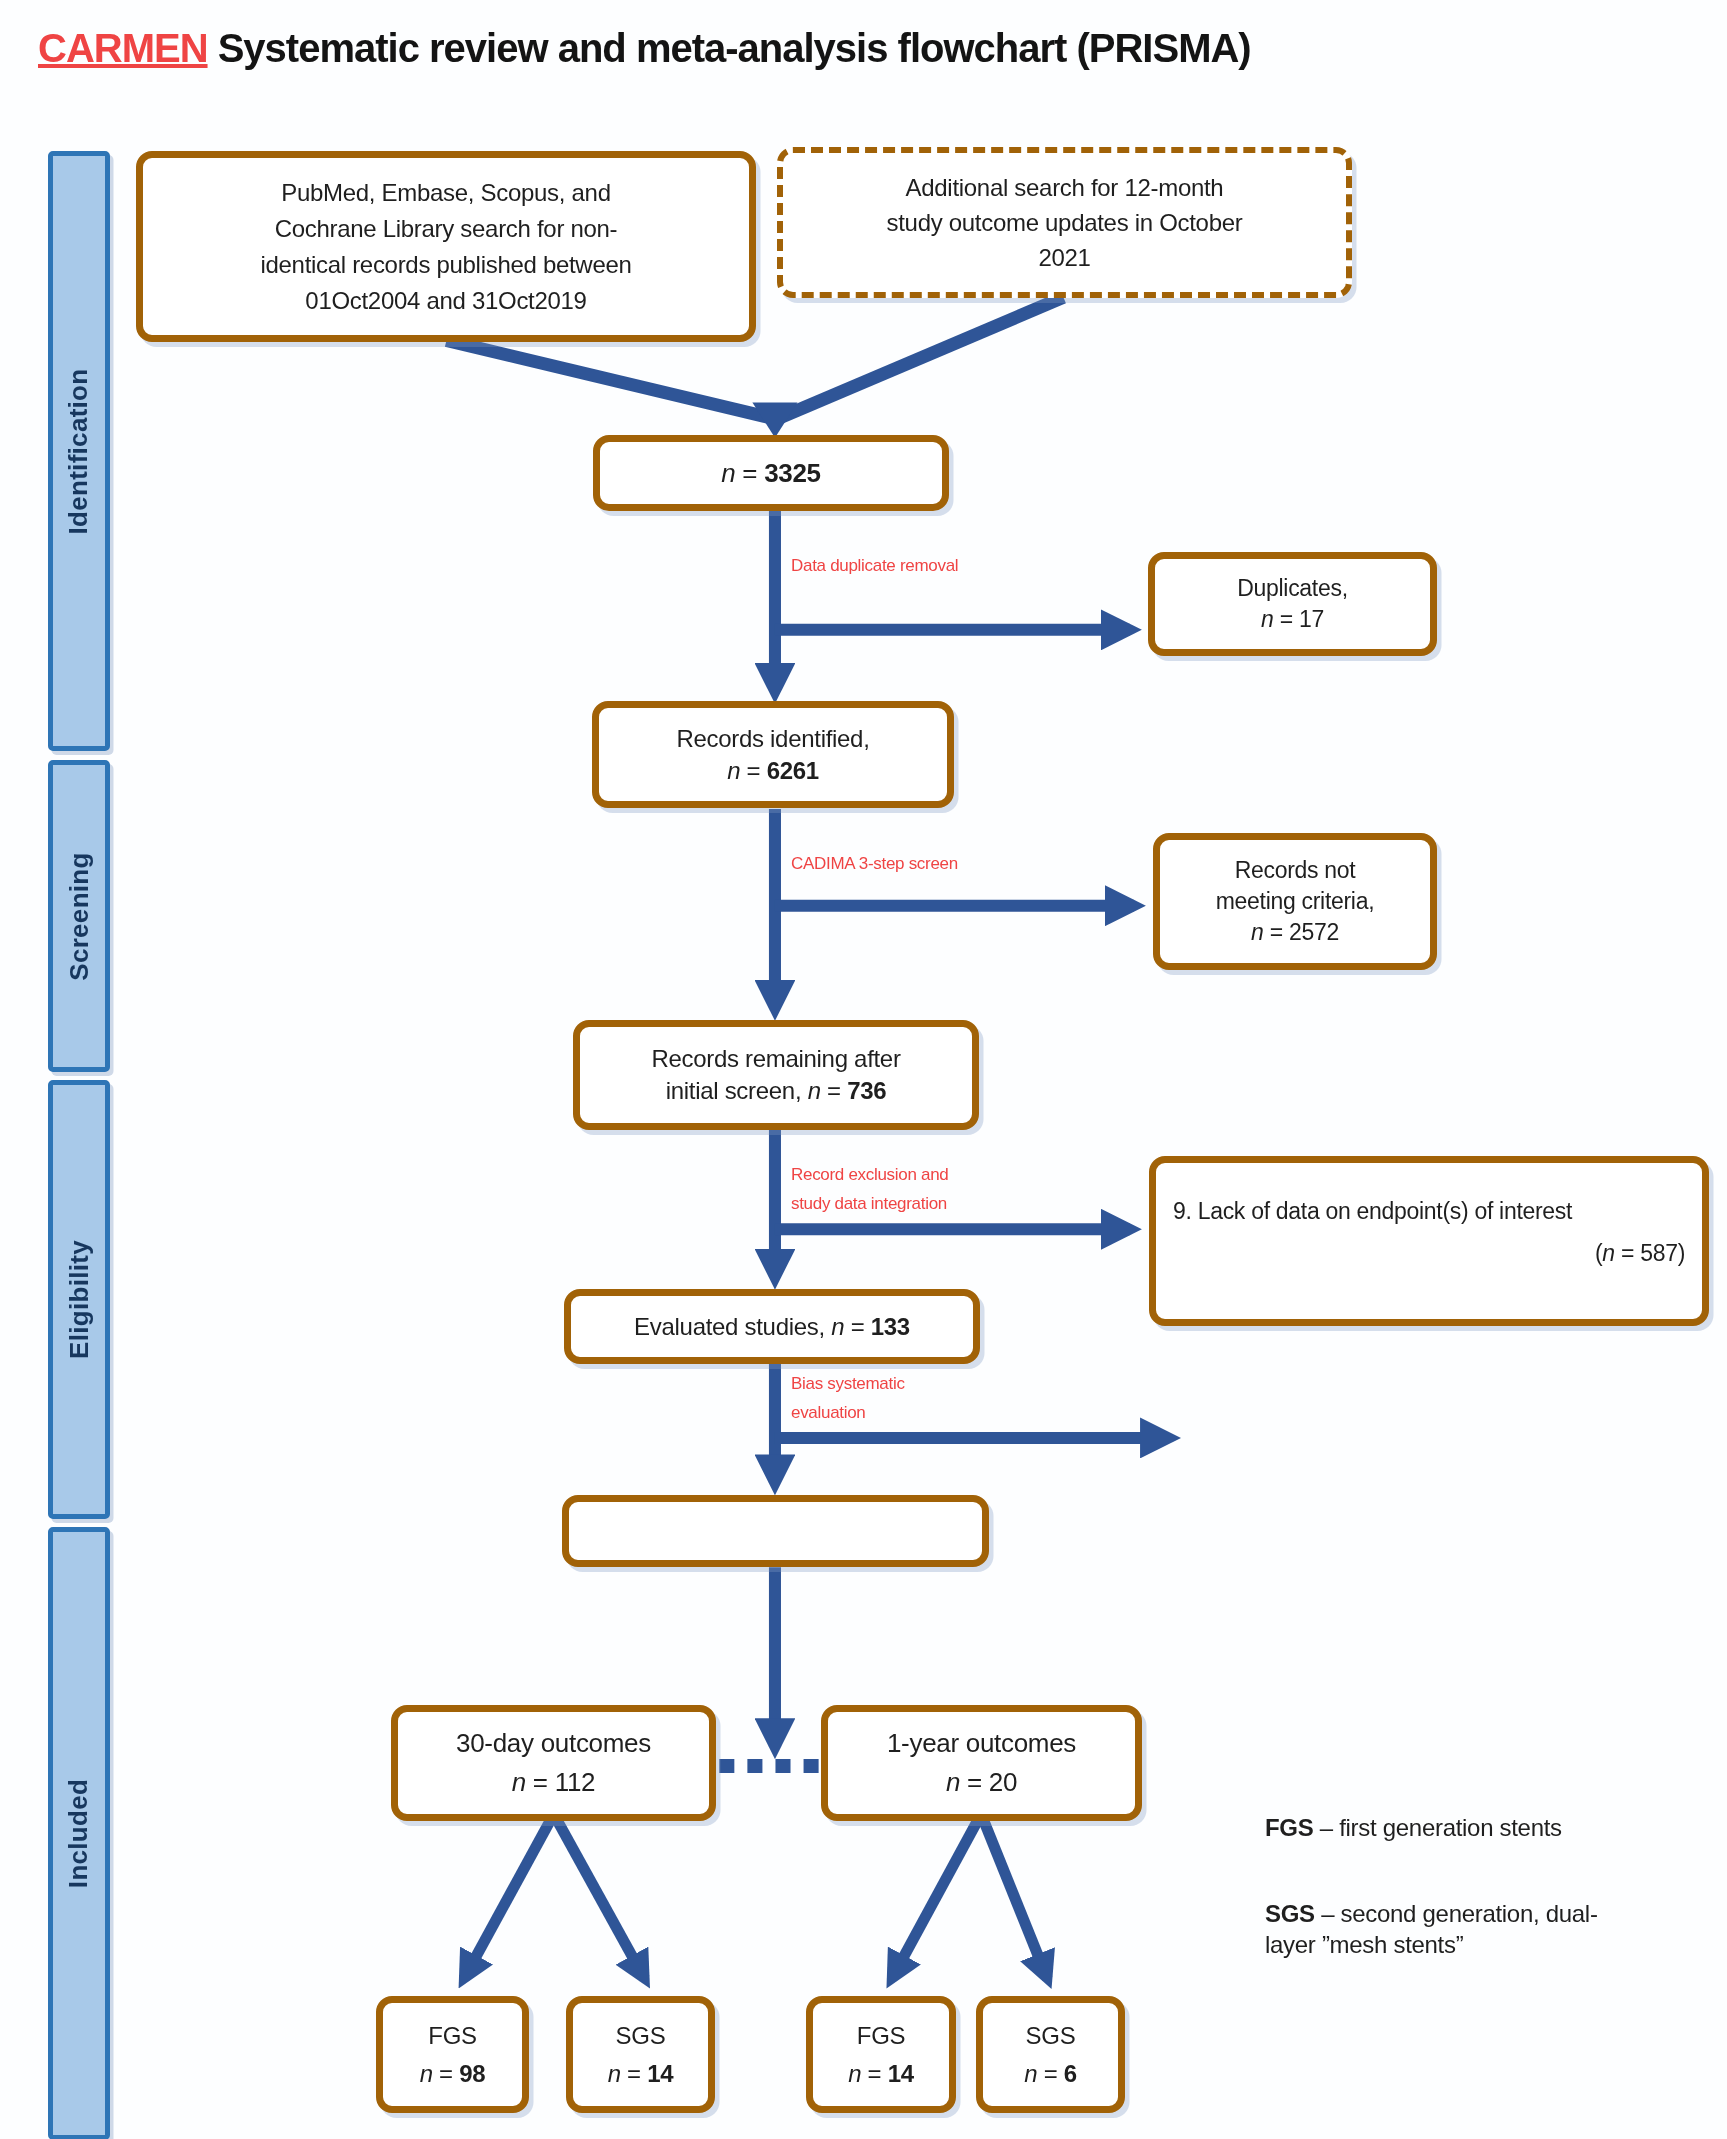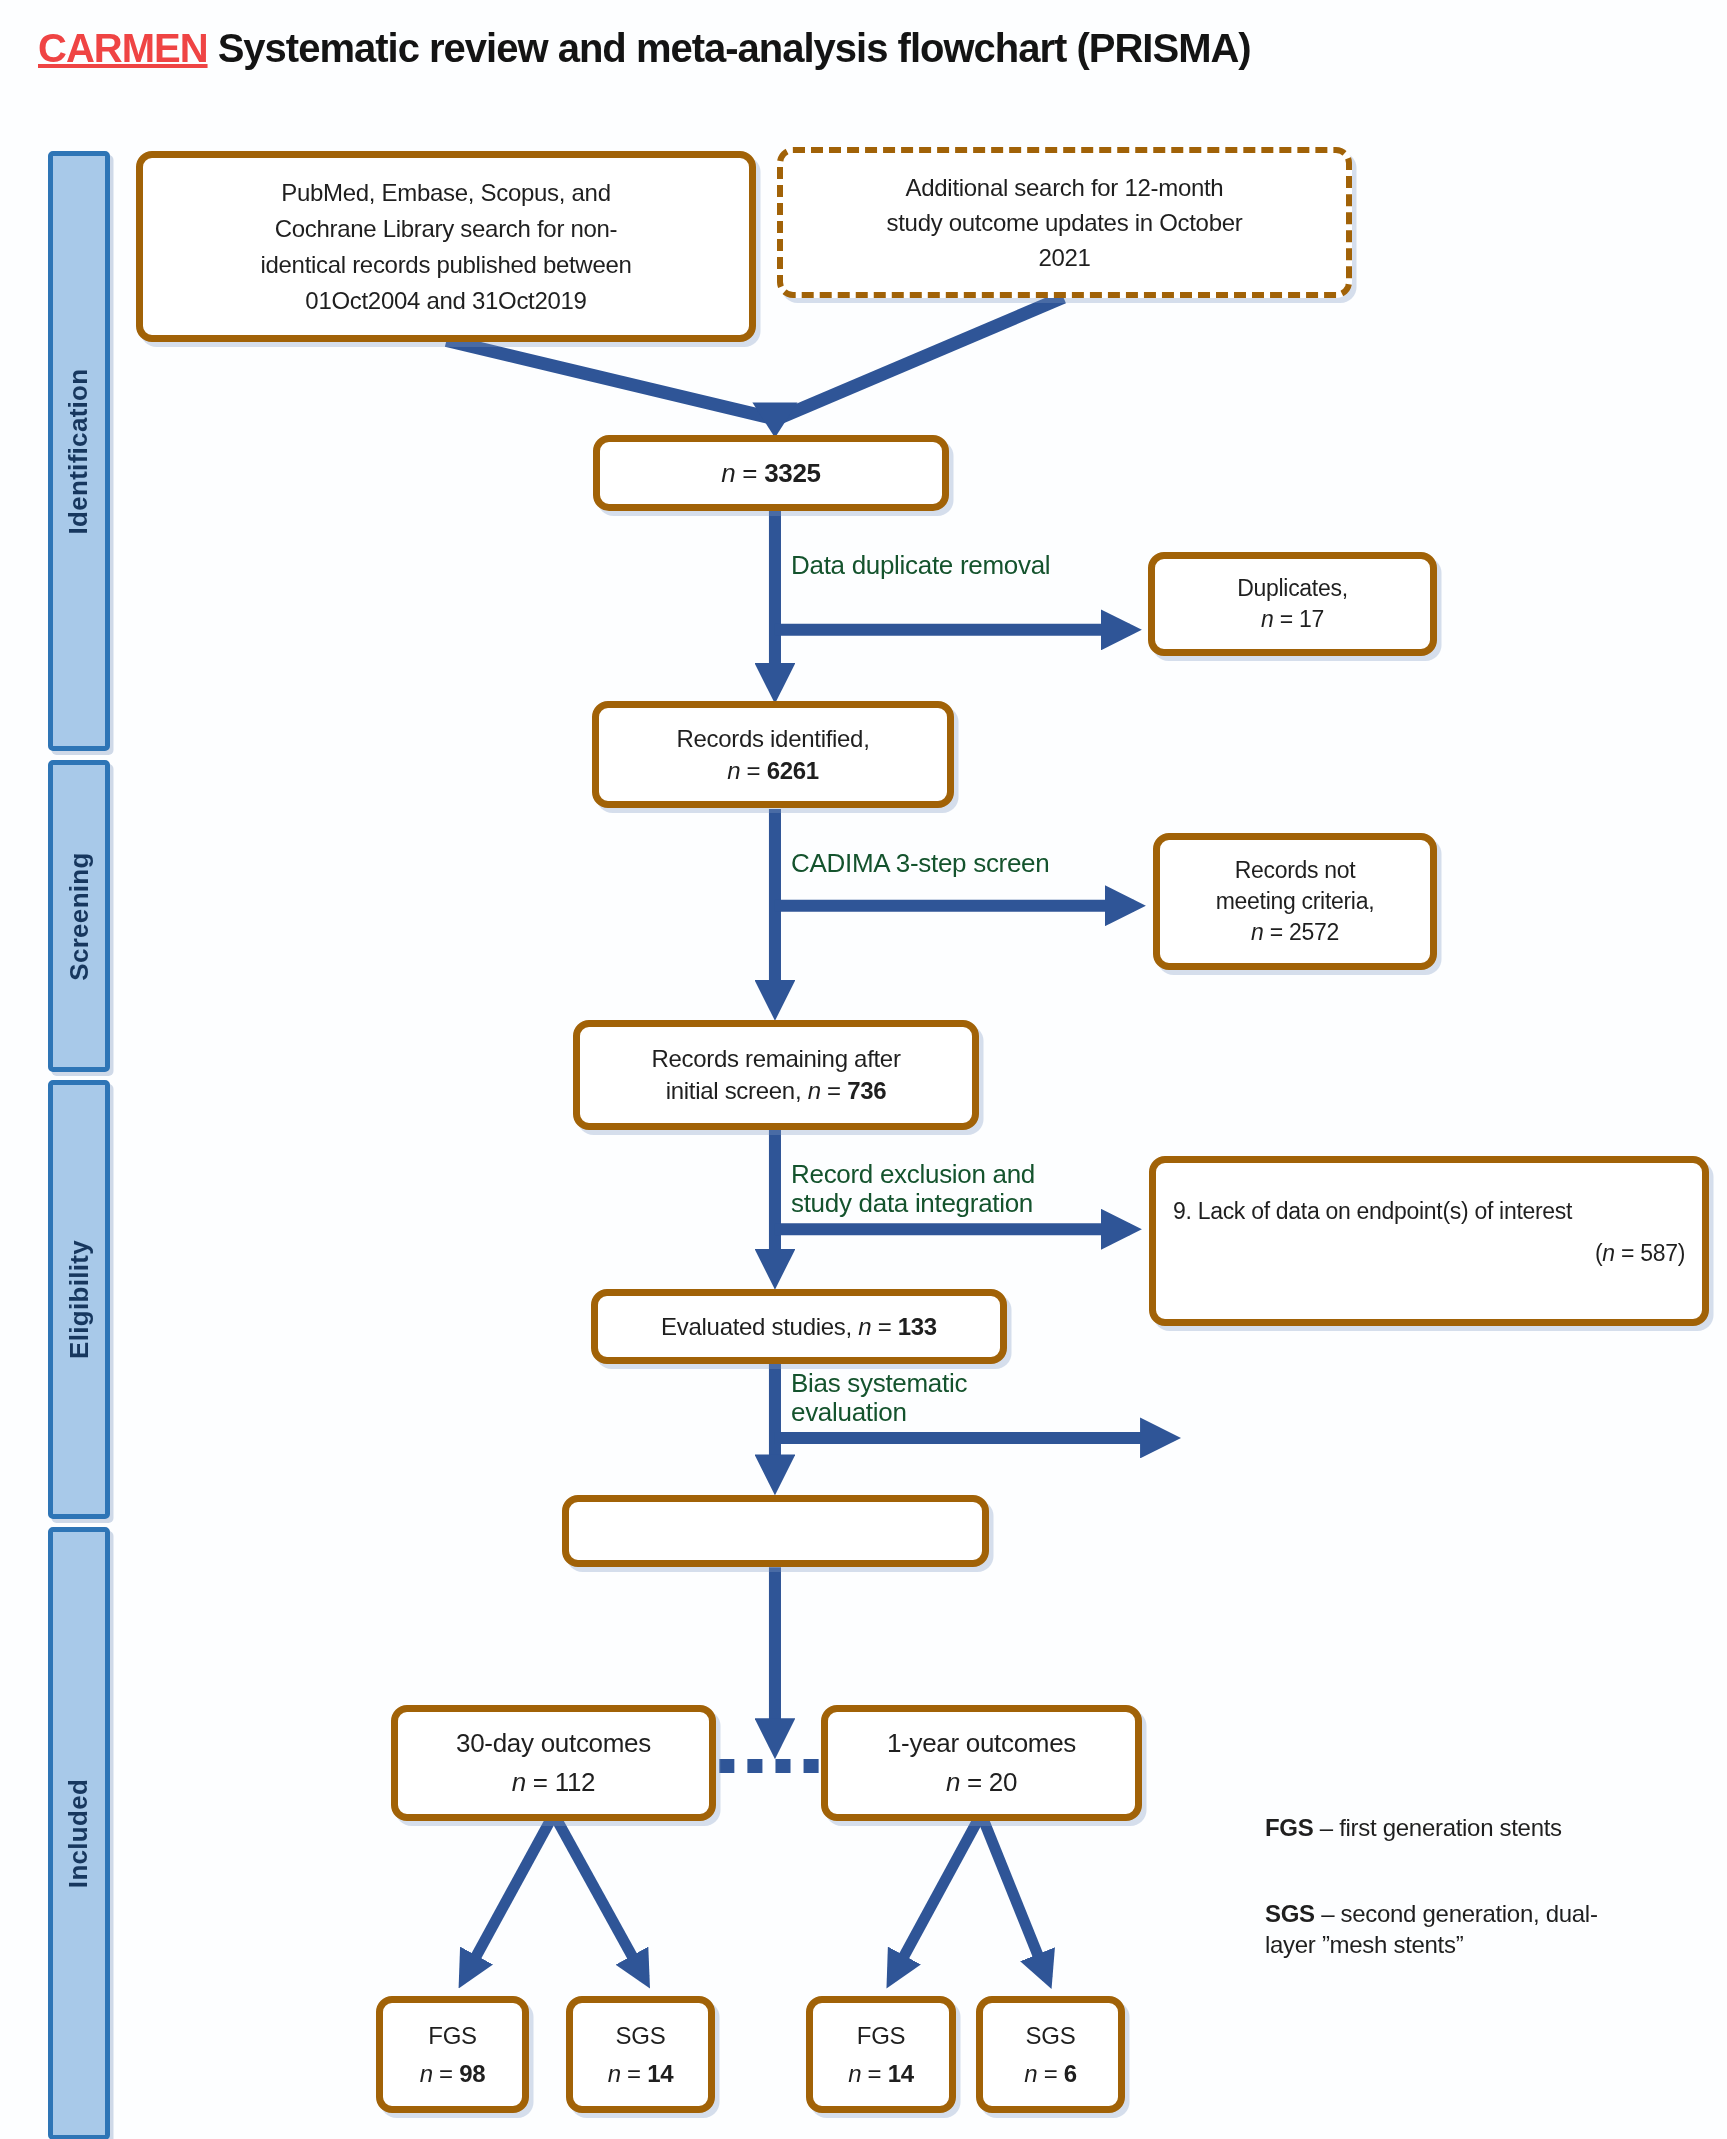--- a/index.html
+++ b/index.html
@@ -17,21 +17,21 @@
   
   .box{position:absolute;background:#ffffff;border:7px solid #a16207;border-radius:16px;box-sizing:border-box;
        display:flex;flex-direction:column;align-items:center;justify-content:center;text-align:center;
        font-size:24px;line-height:32px;letter-spacing:-0.3px;color:#1f1f1f;
        box-shadow:4.5px 5px 0 rgba(130,155,195,.32);}
   .prelines{white-space:pre-line;}
   .dashedbox{border-style:dashed;border-width:6.5px;}
   .bold{font-weight:normal;}
   .box i{font-style:italic;}
   
-  .flowlabel{position:absolute;font-size:26px;line-height:29px;color:#14532d;letter-spacing:-0.3px;white-space:pre-line;}
+  .flowlabel{position:absolute;font-size:17px;line-height:29px;color:#ef4444;letter-spacing:-0.3px;white-space:pre-line;}
   
   .exclusion{align-items:stretch;text-align:left;font-size:23px;line-height:29px;justify-content:center;padding:0 17px;}
   .exclusion .item-n{text-align:right;margin:13px 0 17px 0;}
   
   .legend-item{position:absolute;font-size:24px;line-height:31px;color:#1f1f1f;letter-spacing:-0.3px;}
   .legend-item .term{font-weight:bold;}
   .legend-item .def{white-space:pre-line;}
   svg.arrows{position:absolute;left:0;top:0;pointer-events:none;}
   .arrowline{stroke:#2F5597;fill:none;}
 </style>
@@ -104,21 +104,21 @@
   <div class="box" style="left:592px;top:701px;width:362px;height:107px;">
     <div class="prelines mathn bnum">Records identified,
 <i>n</i> = <b>6261</b></div>
   </div>
 
   <div class="box" style="left:573px;top:1020px;width:406px;height:110px;">
     <div class="prelines mathn bnum">Records remaining after
 initial screen, <i>n</i> = <b>736</b></div>
   </div>
 
-  <div class="box" style="left:564px;top:1289px;width:416px;height:75px;margin-left:27px;">
+  <div class="box" style="left:564px;top:1289px;width:416px;height:75px;">
     <div class="prelines mathn bnum">Evaluated studies, <i>n</i> = <b>133</b></div>
   </div>
 
   <div class="box" style="left:562px;top:1495px;width:427px;height:72px;">
     <div class="prelines mathn bnum"></div>
   </div>
 
   <div class="box" style="left:1148px;top:552px;width:289px;height:104px;font-size:23px;line-height:31px;">
     <div class="prelines mathn">Duplicates,
 <i>n</i> = 17</div>

